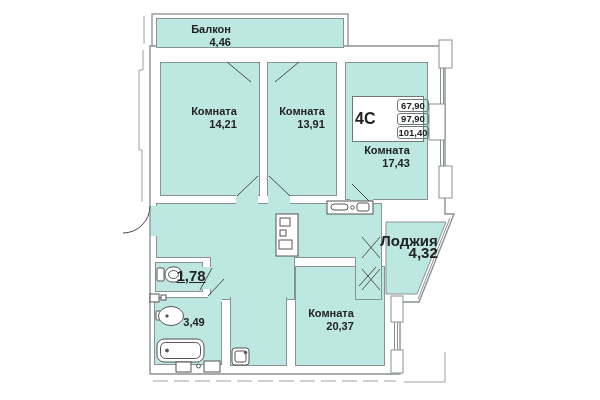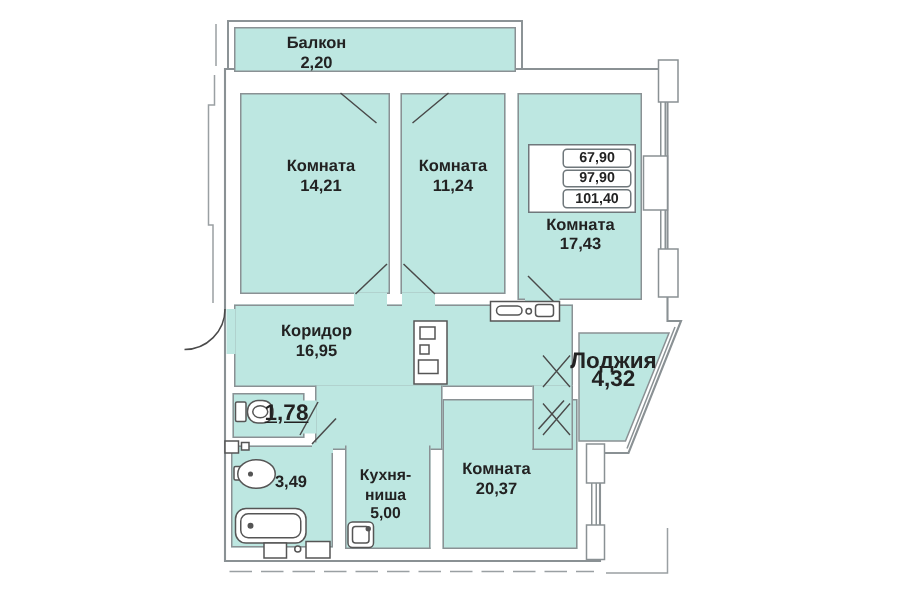--- a/index.html
+++ b/index.html
@@ -4,21 +4,21 @@
 <style>
   html,body{margin:0;padding:0;background:#fff;}
   #canvas{position:relative;width:600px;height:400px;background:#fff;overflow:hidden;
           font-family:"Liberation Sans","DejaVu Sans",sans-serif;}
   svg{position:absolute;left:0;top:0;}
   #svg-under{z-index:1;}
   .room{position:absolute;background:#bde7e1;border:1px solid #8a9194;box-sizing:border-box;z-index:2;}
   .noTop{border-top:none;}
   .patch{position:absolute;background:#bde7e1;z-index:3;}
   #svg-over{z-index:4;}
-  .lbl{position:absolute;transform:translate(-50%,-50%);text-align:center;z-index:5;
+  .lbl{position:absolute;transform:translate(-50%,-50%);text-align:right;z-index:5;
        font-weight:bold;font-size:11px;line-height:13px;color:#222;white-space:nowrap;}
   .lbl.small{font-size:15px;line-height:12px;}
   .lbl.wrap{white-space:normal;width:50px;font-size:10.5px;line-height:12.5px;}
   #infobox{position:absolute;left:352px;top:96px;width:72px;height:46px;background:#fff;
            border:1px solid #6f777b;box-sizing:border-box;display:flex;padding:2px;gap:2px;z-index:5;}
   #unit-cell{width:24px;display:flex;align-items:center;justify-content:center;
              font-size:16px;font-weight:bold;color:#222;}
   #vals{flex:1;display:flex;flex-direction:column;gap:1px;}
   .val{flex:1;border:1px solid #6f777b;border-radius:3px;font-size:9.5px;font-weight:bold;color:#222;
        display:flex;align-items:center;justify-content:center;line-height:1;margin-left:20px;}
@@ -122,58 +122,51 @@
     <g stroke="#555" fill="#fff" stroke-width="1">
       <rect x="327" y="201" width="46" height="13"></rect>
       <rect x="331" y="204" width="17" height="6" rx="3"></rect>
       <circle cx="352.5" cy="207.5" r="1.8" fill="none"></circle>
       <rect x="357" y="203" width="12" height="8" rx="2"></rect>
     </g>
   </svg>
 
   <div class="lbl" style="left:211px;top:36px;">
     <div>Балкон</div>
-    <div>2,20</div>
+    <div>4,46</div>
   </div>
   <div class="lbl" style="left:214px;top:118px;">
     <div>Комната</div>
     <div>14,21</div>
   </div>
   <div class="lbl" style="left:302px;top:118px;">
     <div>Комната</div>
-    <div>11,24</div>
+    <div>13,91</div>
   </div>
   <div class="lbl" style="left:387px;top:157px;">
     <div>Комната</div>
     <div>17,43</div>
-  </div>
-  <div class="lbl" style="left:211px;top:228px;">
-    <div>Коридор</div>
-    <div>16,95</div>
   </div>
   <div class="lbl small" style="left:409px;top:247px;">
     <div>Лоджия</div>
     <div>4,32</div>
   </div>
   <div class="lbl small" style="left:191px;top:276px;text-decoration:underline;">
     <div>1,78</div>
   </div>
   <div class="lbl" style="left:194px;top:322px;">
     <div>3,49</div>
   </div>
-  <div class="lbl wrap" style="left:257px;top:330px;">
-    <div>Кухня-ниша</div>
-    <div>5,00</div>
-  </div>
   <div class="lbl" style="left:331px;top:320px;">
     <div>Комната</div>
     <div>20,37</div>
   </div>
 
   <div id="infobox">
+    <div id="unit-cell">4С</div>
     <div id="vals">
       <div class="val">67,90</div>
       <div class="val">97,90</div>
       <div class="val">101,40</div>
     </div>
   </div>
 
 </div>
 
 </body></html>

